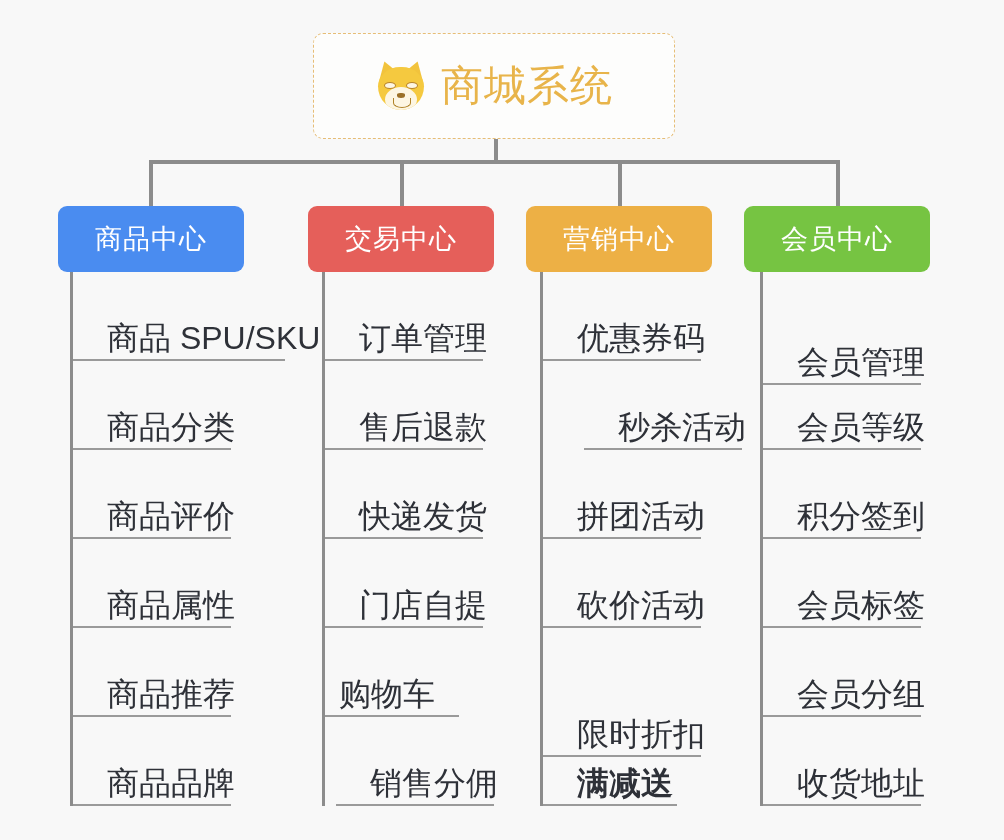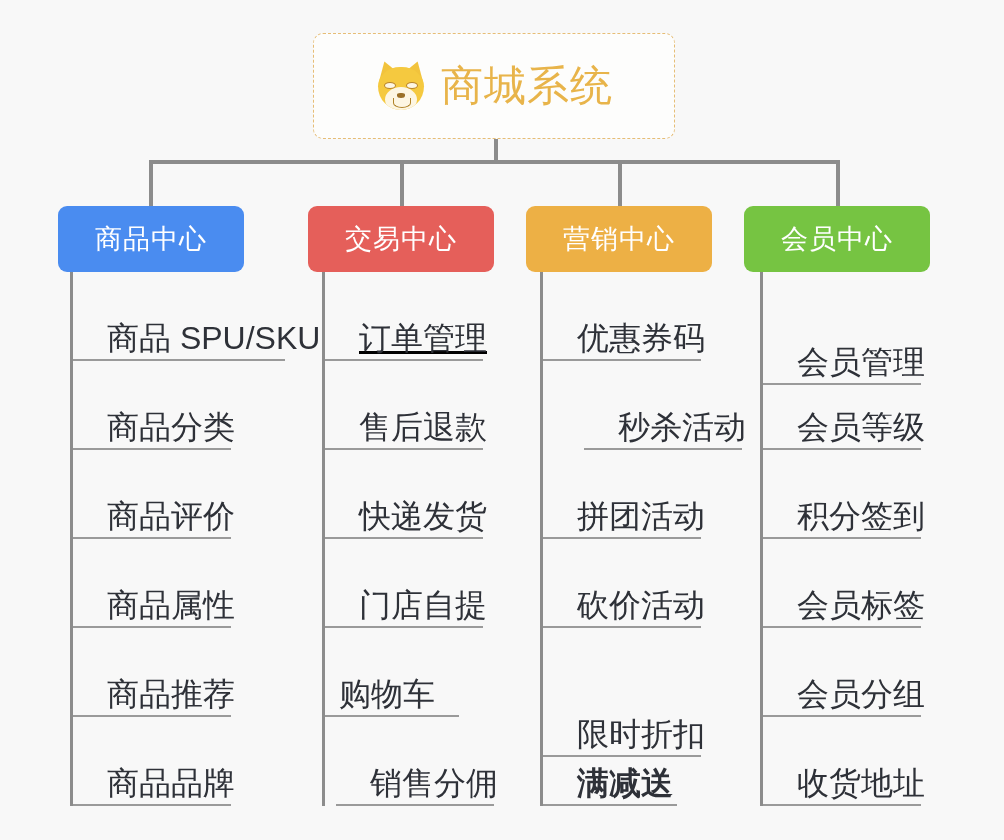--- a/index.html
+++ b/index.html
@@ -230,21 +230,21 @@
     <div class="leaf" style="top:356px; width:158px;">
         <span class="leaf-label">商品推荐</span>
       </div>
     <div class="leaf" style="top:445px; width:158px;">
         <span class="leaf-label">商品品牌</span>
       </div>
   </div>
 
   <div class="column" style="left:322px;">
     <div class="spine" style="height:534px;"></div>
-    <div class="leaf" style="top:0px;   width:158px;text-decoration:underline;">
+    <div class="leaf" style="top:0px;   width:158px;">
         <span class="leaf-label">订单管理</span>
       </div>
     <div class="leaf" style="top:89px;  width:158px;">
         <span class="leaf-label">售后退款</span>
       </div>
     <div class="leaf" style="top:178px; width:158px;">
         <span class="leaf-label">快递发货</span>
       </div>
     <div class="leaf" style="top:267px; width:158px;">
         <span class="leaf-label">门店自提</span>

